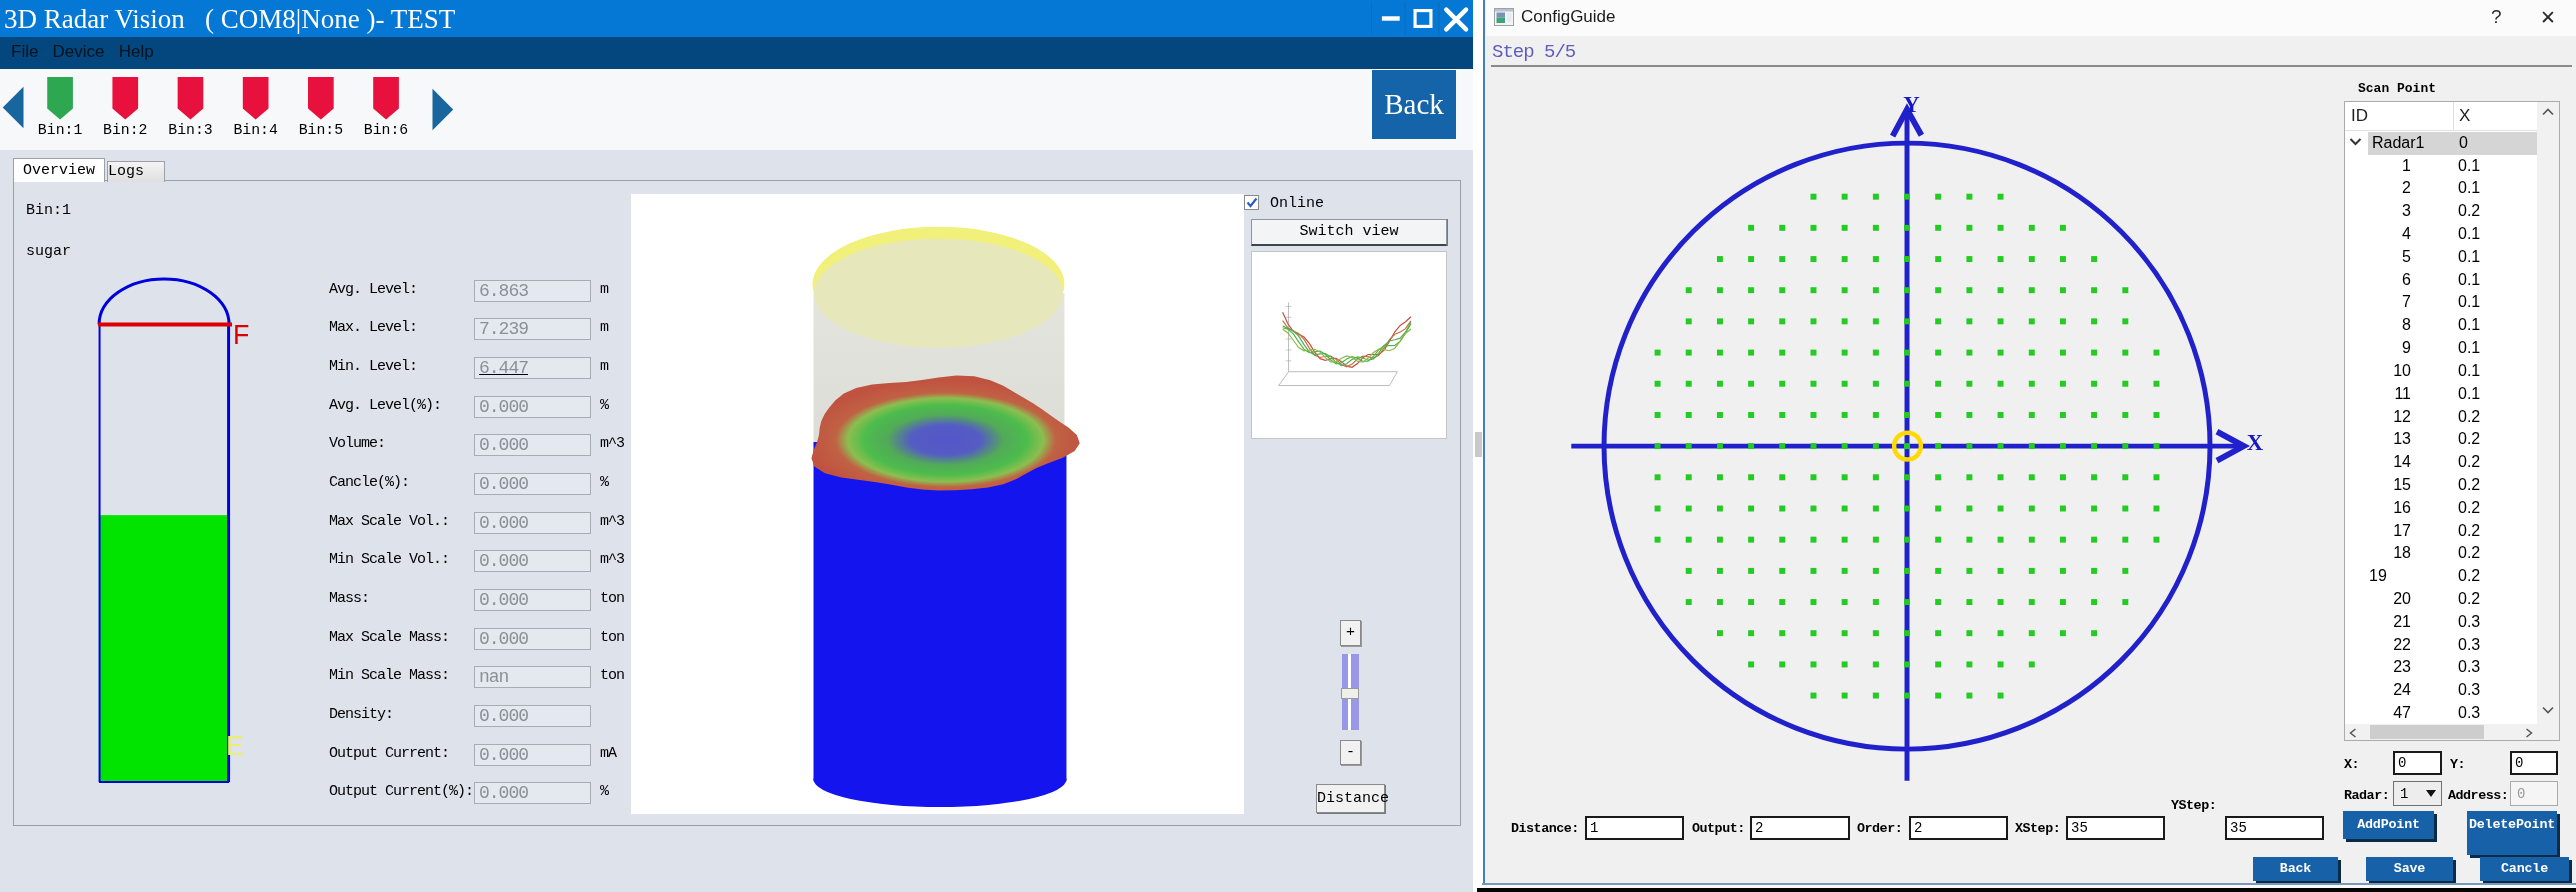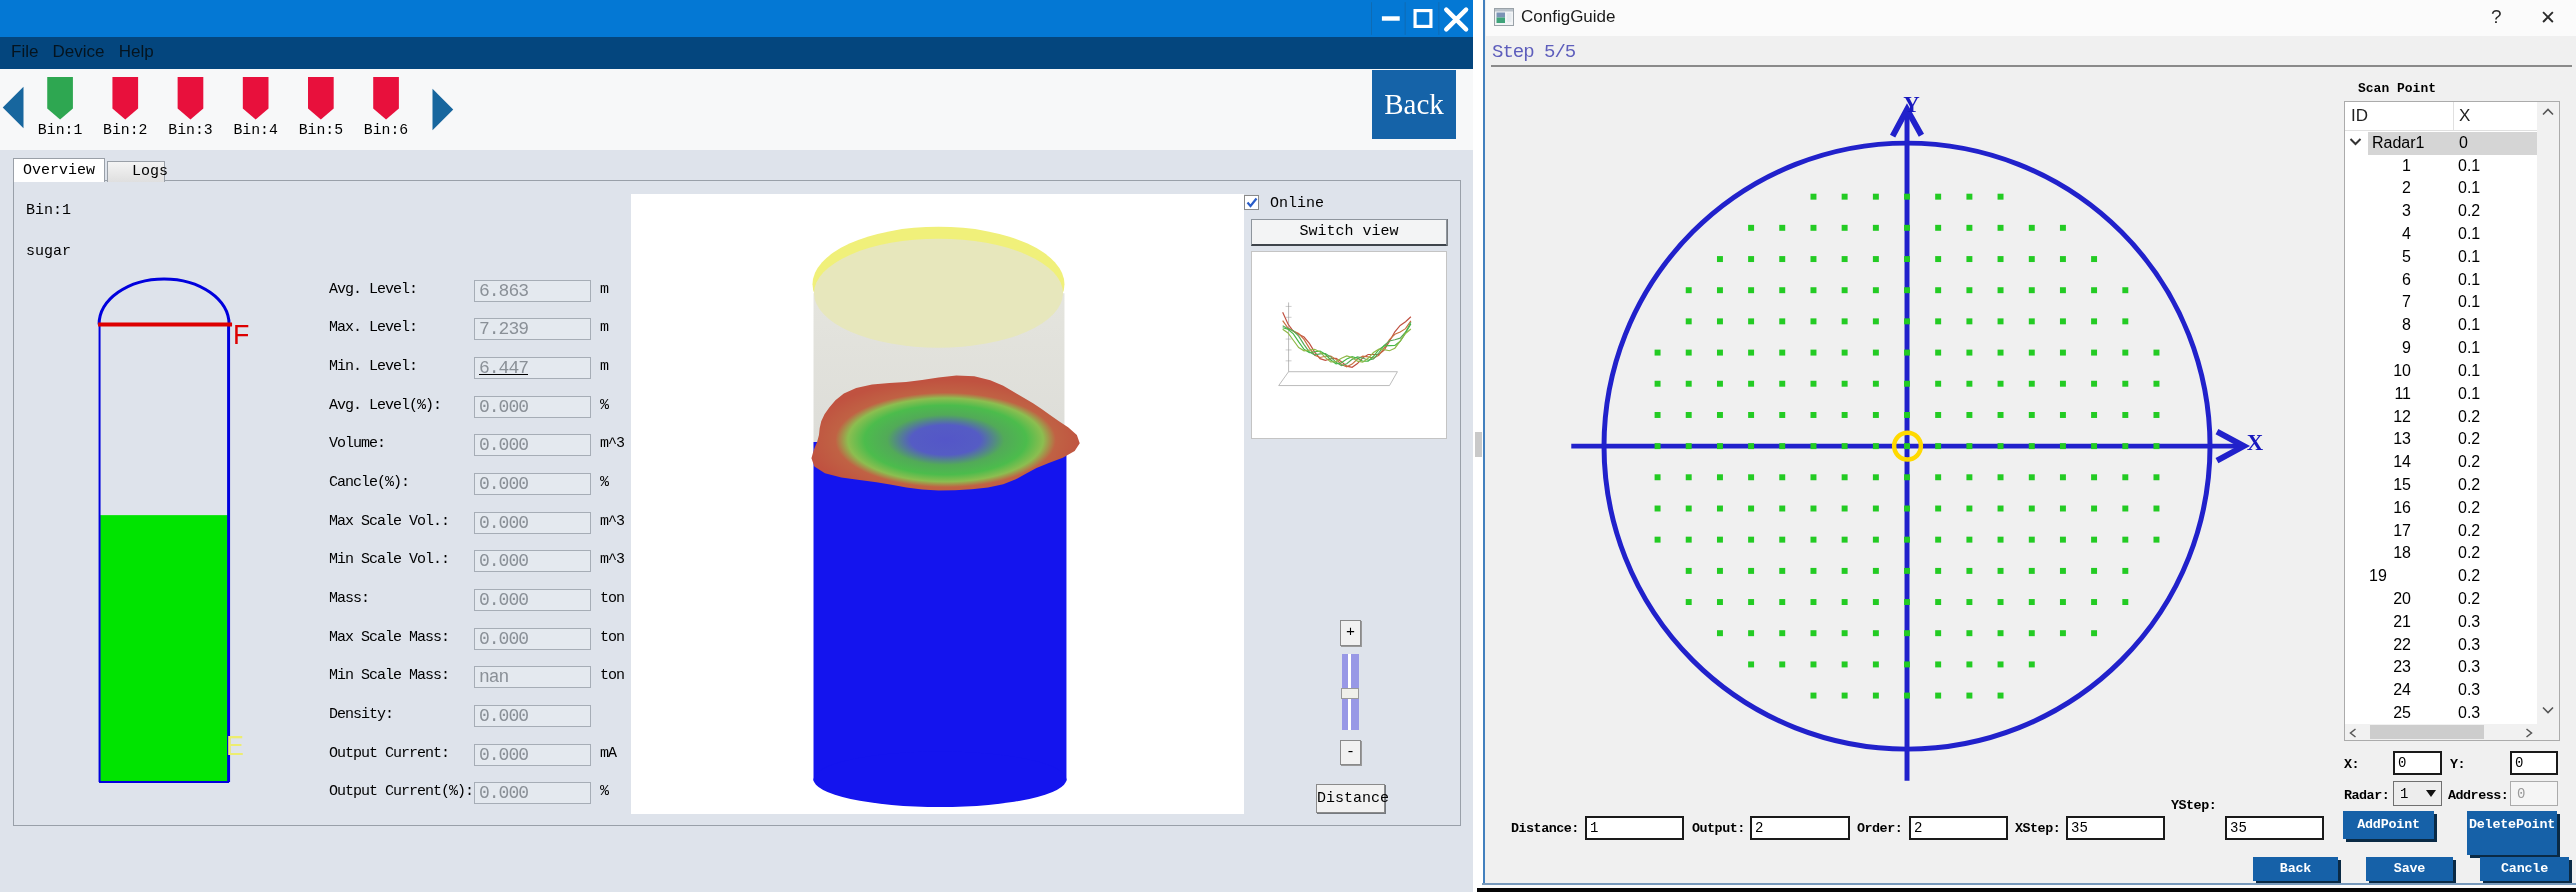--- a/index.html
+++ b/index.html
@@ -23,20 +23,21 @@
 .frmbox span { font-family:"Liberation Mono",monospace; font-size:18px; letter-spacing:-1px; color:#8A9097; line-height:20px; padding-left:4px; }
 
 </style>
 </head>
 <body>
 <div id="root">
 
 <div class="abs" style="left:0;top:0;width:1473px;height:892px;background:#DEE3EB;"></div>
 
 <div class="abs" style="left:0;top:0;width:1473px;height:37px;background:#0478D4;"></div>
+<div class="abs serif" style="left:4px;top:1px;width:1289px;height:36px;color:#fff;font-size:27px;line-height:36px;">3D Radar Vision&nbsp;&nbsp;&nbsp;( COM8|None )- TEST</div>
 
 <svg class="abs" style="left:1371px;top:0;" width="102" height="37" viewBox="0 0 103 37">
   <line x1="0.5" y1="2" x2="0.5" y2="35" stroke="#0F6BB4" stroke-width="1"></line>
   <line x1="34.5" y1="2" x2="34.5" y2="35" stroke="#0F6BB4" stroke-width="1"></line>
   <line x1="68.5" y1="2" x2="68.5" y2="35" stroke="#0F6BB4" stroke-width="1"></line>
   <line x1="11" y1="18.5" x2="29" y2="18.5" stroke="#fff" stroke-width="4.5"></line>
   <rect x="44.5" y="10.5" width="16" height="16" fill="none" stroke="#fff" stroke-width="3.2"></rect>
   <path d="M76 9.5 L96 29.5 M96 9.5 L76 29.5" stroke="#fff" stroke-width="4.5" stroke-linecap="round"></path>
 </svg>
 
@@ -61,21 +62,21 @@
     <text x="192" y="66" text-anchor="middle">Bin:3</text>
     <text x="258" y="66" text-anchor="middle">Bin:4</text>
     <text x="324" y="66" text-anchor="middle">Bin:5</text>
     <text x="390" y="66" text-anchor="middle">Bin:6</text>
   </g>
 </svg>
 
 <div class="abs serif" style="left:1372px;top:70px;width:84px;height:69px;background:#1563A8;color:#fff;font-size:29px;text-align:center;line-height:69px;">Back</div>
 
 <div class="abs mono" style="left:13px;top:158px;width:92px;height:24px;background:#FFFFFF;border:1px solid #9AA0A8;border-bottom:none;font-size:15px;text-align:center;line-height:23px;z-index:3;">Overview</div>
-<div class="abs mono" style="left:107px;top:161px;width:58px;height:21px;background:linear-gradient(#F4F4F4,#DFDFDF);border:1px solid #9AA0A8;border-bottom:none;font-size:15px;text-align:left;line-height:20px;z-index:3;padding-left:24px;">Logs</div>
+<div class="abs mono" style="left:107px;top:161px;width:58px;height:21px;background:linear-gradient(#F4F4F4,#DFDFDF);border:1px solid #9AA0A8;border-bottom:none;font-size:15px;text-align:left;line-height:20px;z-index:3;">Logs</div>
 
 <div class="abs" style="left:13px;top:180px;width:1448px;height:646px;border:1px solid #99A0A9;background:#DEE3EB;z-index:1;"></div>
 
 <div class="abs mono" style="left:26px;top:202px;font-size:15px;z-index:2;">Bin:1</div>
 <div class="abs mono" style="left:26px;top:243px;font-size:15px;z-index:2;">sugar</div>
 
 <svg class="abs" style="left:89px;top:270px;z-index:2;" width="169" height="526" viewBox="0 0 170 530">
   <rect x="10" y="247" width="130" height="269" fill="#00E400"></rect>
   <path d="M10 55 A 65.5 46 0 0 1 141 55" fill="none" stroke="#0000DD" stroke-width="3"></path>
   <line x1="10.5" y1="55" x2="10.5" y2="516" stroke="#0000DD" stroke-width="2"></line>
@@ -513,21 +514,21 @@
 <div class="abs sans trow" style="left:2369px;top:590px;width:42px;text-align:right;">20</div>
 <div class="abs sans trow" style="left:2458px;top:590px;">0.2</div>
 <div class="abs sans trow" style="left:2369px;top:613px;width:42px;text-align:right;">21</div>
 <div class="abs sans trow" style="left:2458px;top:613px;">0.3</div>
 <div class="abs sans trow" style="left:2369px;top:636px;width:42px;text-align:right;">22</div>
 <div class="abs sans trow" style="left:2458px;top:636px;">0.3</div>
 <div class="abs sans trow" style="left:2369px;top:658px;width:42px;text-align:right;">23</div>
 <div class="abs sans trow" style="left:2458px;top:658px;">0.3</div>
 <div class="abs sans trow" style="left:2369px;top:681px;width:42px;text-align:right;">24</div>
 <div class="abs sans trow" style="left:2458px;top:681px;">0.3</div>
-<div class="abs sans trow" style="left:2369px;top:704px;width:42px;text-align:right;">25</div>
+<div class="abs sans trow" style="left:2369px;top:704px;width:42px;text-align:right;">47</div>
 <div class="abs sans trow" style="left:2458px;top:704px;">0.3</div>
 
 <div class="abs" style="left:2537px;top:102px;width:22px;height:638px;background:#F1F1F1;"></div>
 <svg class="abs" style="left:2542px;top:108px;" width="12" height="8" viewBox="0 0 12 8">
       <path d="M1 6.5 L6 1.5 L11 6.5" fill="none" stroke="#555" stroke-width="1.6"></path>
     </svg>
 <svg class="abs" style="left:2542px;top:706px;" width="12" height="8" viewBox="0 0 12 8">
       <path d="M1 1.5 L6 6.5 L11 1.5" fill="none" stroke="#555" stroke-width="1.6"></path>
     </svg>
 

